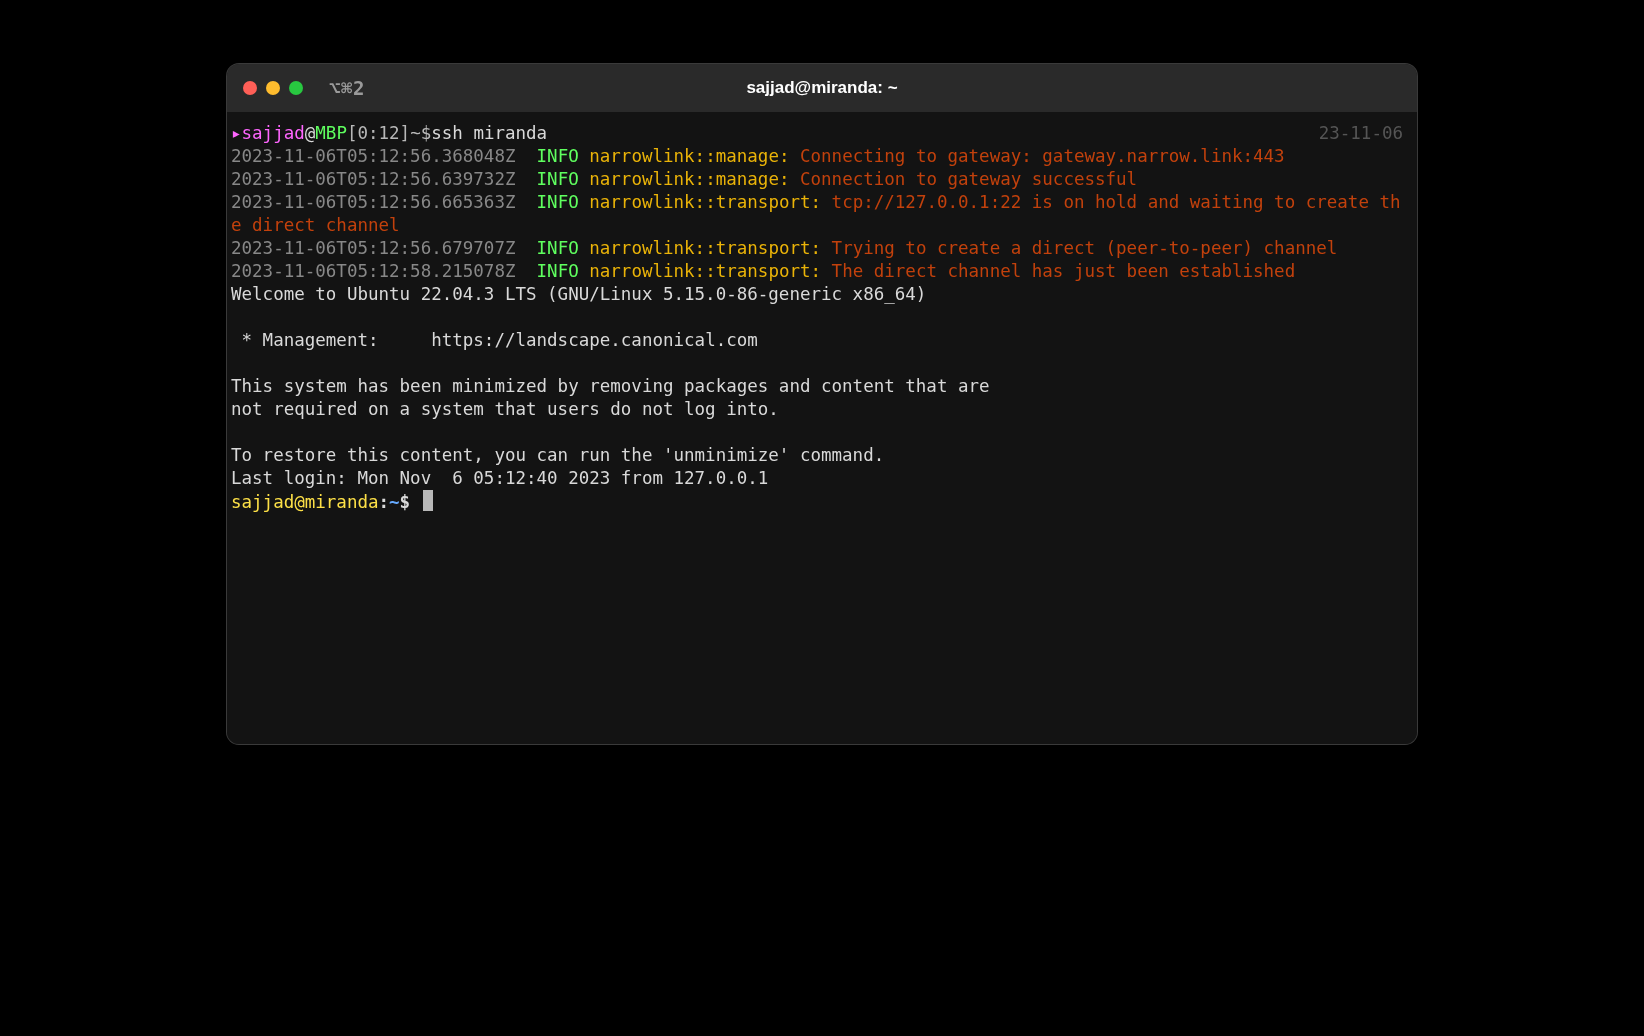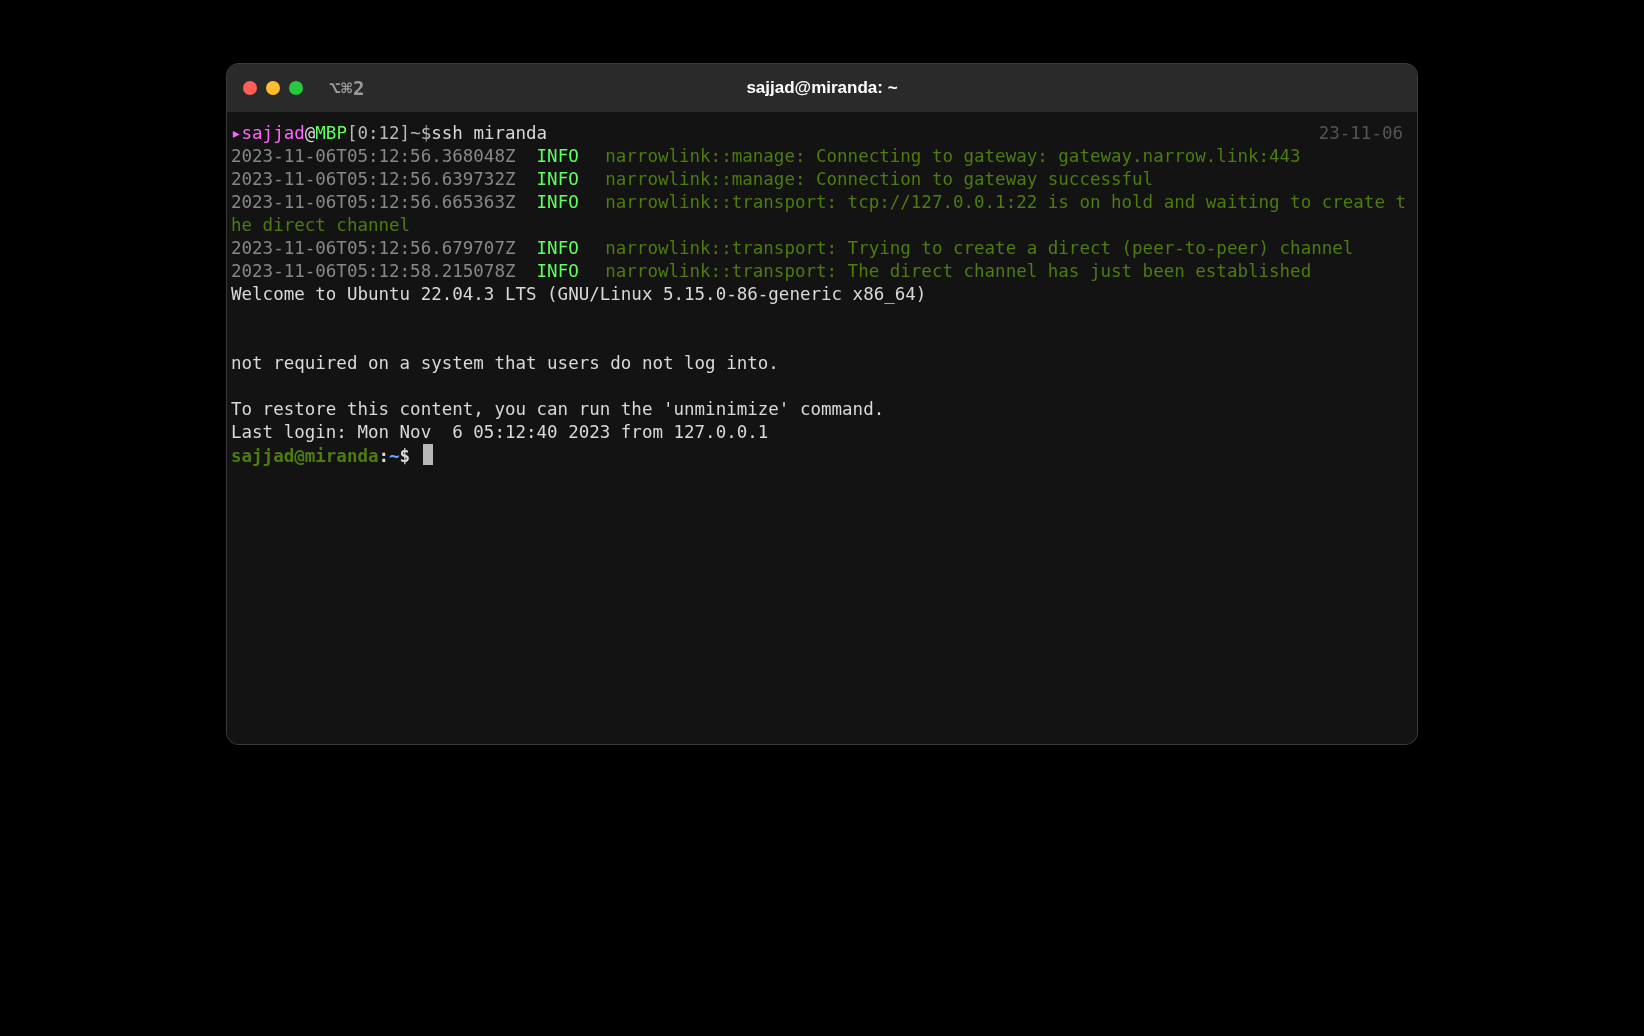--- a/index.html
+++ b/index.html
@@ -77,30 +77,30 @@
   .prompt-caret { color: #ff66ff; }
   .prompt-user  { color: #ff66ff; }
   .prompt-at    { color: #d9d9d9; }
   .prompt-host  { color: #5fff5f; }
   .prompt-meta  { color: #b8b8b8; }
   .prompt-pathtilde { color: #b8b8b8; }
   .prompt-dollar { color: #b8b8b8; }
   .cmd { color: #d9d9d9; }
   .ts  { color: #888888; }
   .level-info { color: #5fff5f; margin-top: 20px; }
-  .module { color: #4d7c0f; margin-left: 16px; }
-  .msg { color: #4d7c0f; text-align: center; }
+  .module { color: #eab308; }
+  .msg { color: #c2410c; text-align: center; }
   .date-floating {
     position: absolute;
     top: 10px;
     right: 14px;
     color: #555;
   }
 
-  .prompt2-user { color: #4d7c0f; font-weight: bold; }
+  .prompt2-user { color: #fde047; font-weight: normal; }
   .prompt2-sep  { color: #d9d9d9; font-weight: bold; }
   .prompt2-path { color: #66aaff; font-weight: bold; }
 
   .cursor-block {
     display: inline-block;
     width: 10px;
     height: 21px;
     background: #b8b8b8;
     vertical-align: text-bottom;
     margin-left: 2px;
@@ -118,17 +118,17 @@
     <div class="traffic-lights">
       <div class="dot red"></div>
       <div class="dot yellow"></div>
       <div class="dot green"></div>
     </div>
     <div class="session-indicator">⌥⌘2</div>
     <div class="title">sajjad@miranda: ~</div>
   </div>
 
   <div class="terminal-body"><span class="date-floating">23-11-06</span><span class="line"><span class="prompt-caret">▸</span><span class="prompt-user">sajjad</span><span class="prompt-at">@</span><span class="prompt-host">MBP</span><span class="prompt-meta">[0:12]</span><span class="prompt-pathtilde">~</span><span class="prompt-dollar">$</span><span class="cmd">ssh miranda</span></span><span class="line"><span class="ts">2023-11-06T05:12:56.368048Z</span>  <span class="level-info">INFO</span> <span class="module">narrowlink::manage:</span> <span class="msg">Connecting to gateway: gateway.narrow.link:443</span></span><span class="line"><span class="ts">2023-11-06T05:12:56.639732Z</span>  <span class="level-info">INFO</span> <span class="module">narrowlink::manage:</span> <span class="msg">Connection to gateway successful</span></span><span class="line"><span class="ts">2023-11-06T05:12:56.665363Z</span>  <span class="level-info">INFO</span> <span class="module">narrowlink::transport:</span> <span class="msg">tcp://127.0.0.1:22 is on hold and waiting to create the direct channel</span></span><span class="line"><span class="ts">2023-11-06T05:12:56.679707Z</span>  <span class="level-info">INFO</span> <span class="module">narrowlink::transport:</span> <span class="msg">Trying to create a direct (peer-to-peer) channel</span></span><span class="line"><span class="ts">2023-11-06T05:12:58.215078Z</span>  <span class="level-info">INFO</span> <span class="module">narrowlink::transport:</span> <span class="msg">The direct channel has just been established</span></span><span class="line">Welcome to Ubuntu 22.04.3 LTS (GNU/Linux 5.15.0-86-generic x86_64)</span>
-
-<span class="line">not required on a system that users do not log into.</span>
+<span class="line"> * Management:     https://landscape.canonical.com</span>
+<span class="line">This system has been minimized by removing packages and content that are</span><span class="line">not required on a system that users do not log into.</span>
 <span class="line">To restore this content, you can run the 'unminimize' command.</span><span class="line">Last login: Mon Nov  6 05:12:40 2023 from 127.0.0.1</span><span class="line"><span class="prompt2-user">sajjad@miranda</span><span class="prompt2-sep">:</span><span class="prompt2-path">~</span><span class="prompt2-sep">$ </span><span class="cursor-block"></span></span></div>
 
 </div>
 
 </body></html>

